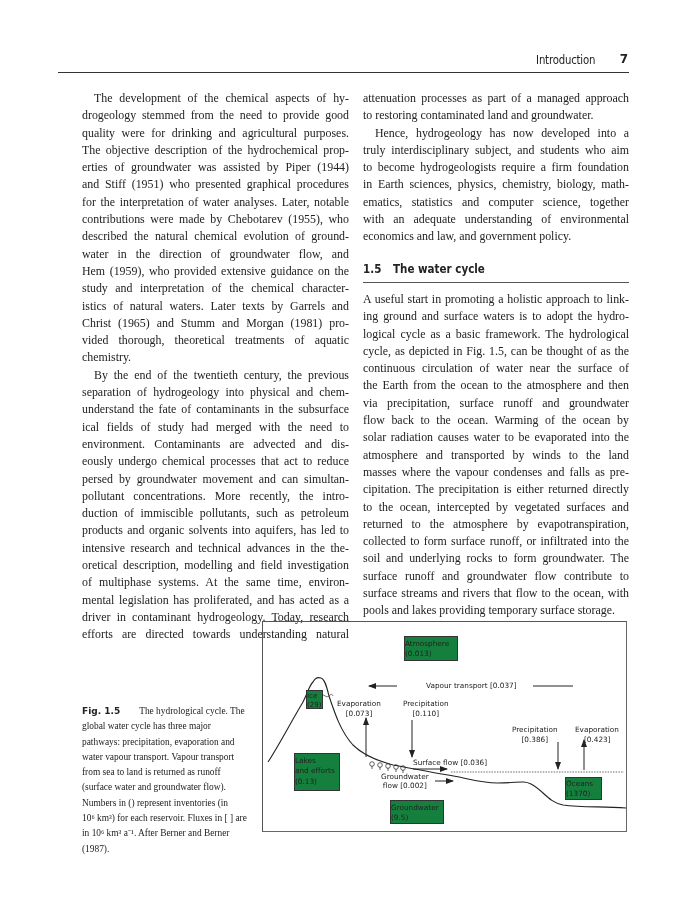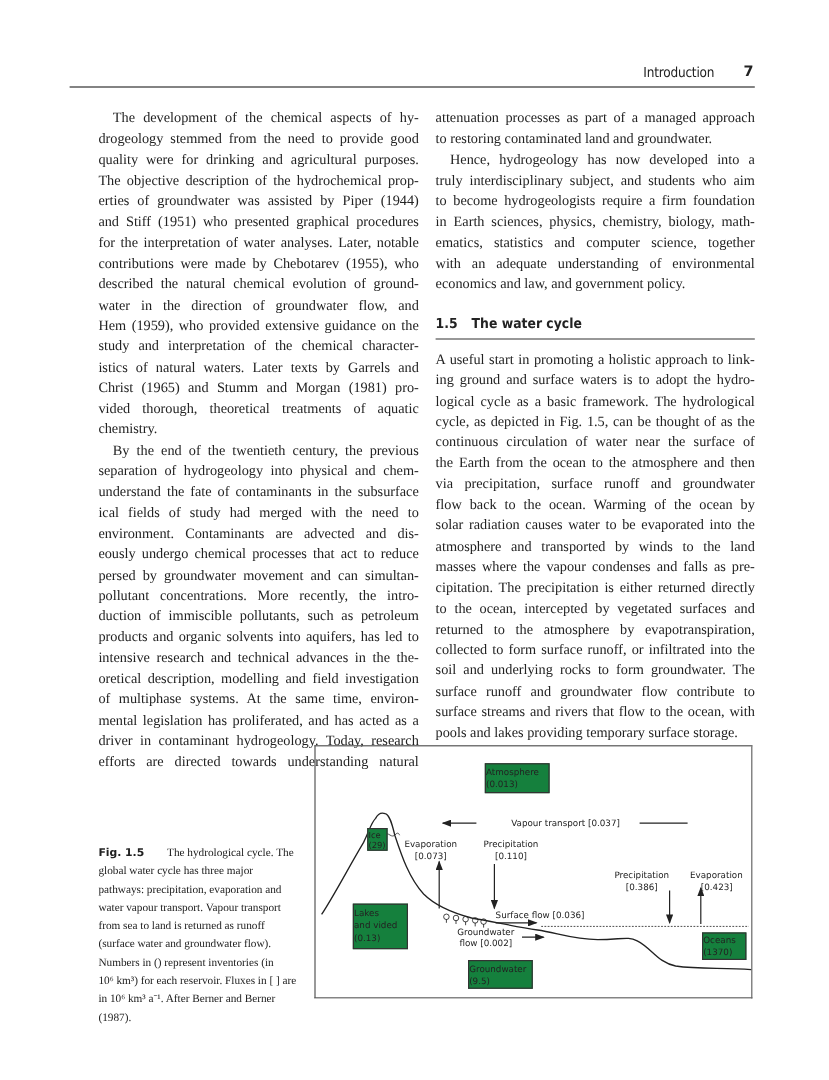--- a/index.html
+++ b/index.html
@@ -197,25 +197,25 @@
 
   <div class="fig-text" style="left:150px; top:136px;">Surface flow [0.036]</div>
 
   <div class="fig-text" style="left:118px; top:151px; line-height:8.5px;">
     <div>Groundwater</div>
     <div>flow [0.002]</div>
   </div>
 
   <div class="fig-box" style="left:31px; top:131px; width:46px; height:38px; padding-top:2px; line-height:10.3px;">
     <div>Lakes</div>
-    <div>and vided</div>
+    <div>and efforts</div>
     <div>(0.13)</div>
   </div>
 
-  <div class="fig-box" style="left:302px; top:155px; width:37px; height:23px; padding-top:1px;margin-left:20px;">
+  <div class="fig-box" style="left:302px; top:155px; width:37px; height:23px; padding-top:1px;">
     <div>Oceans</div>
     <div>(1370)</div>
   </div>
 
   <div class="fig-box" style="left:127px; top:178px; width:54px; height:24px; padding-top:2px;">
     <div>Groundwater</div>
     <div>(9.5)</div>
   </div>
 </div>
 

